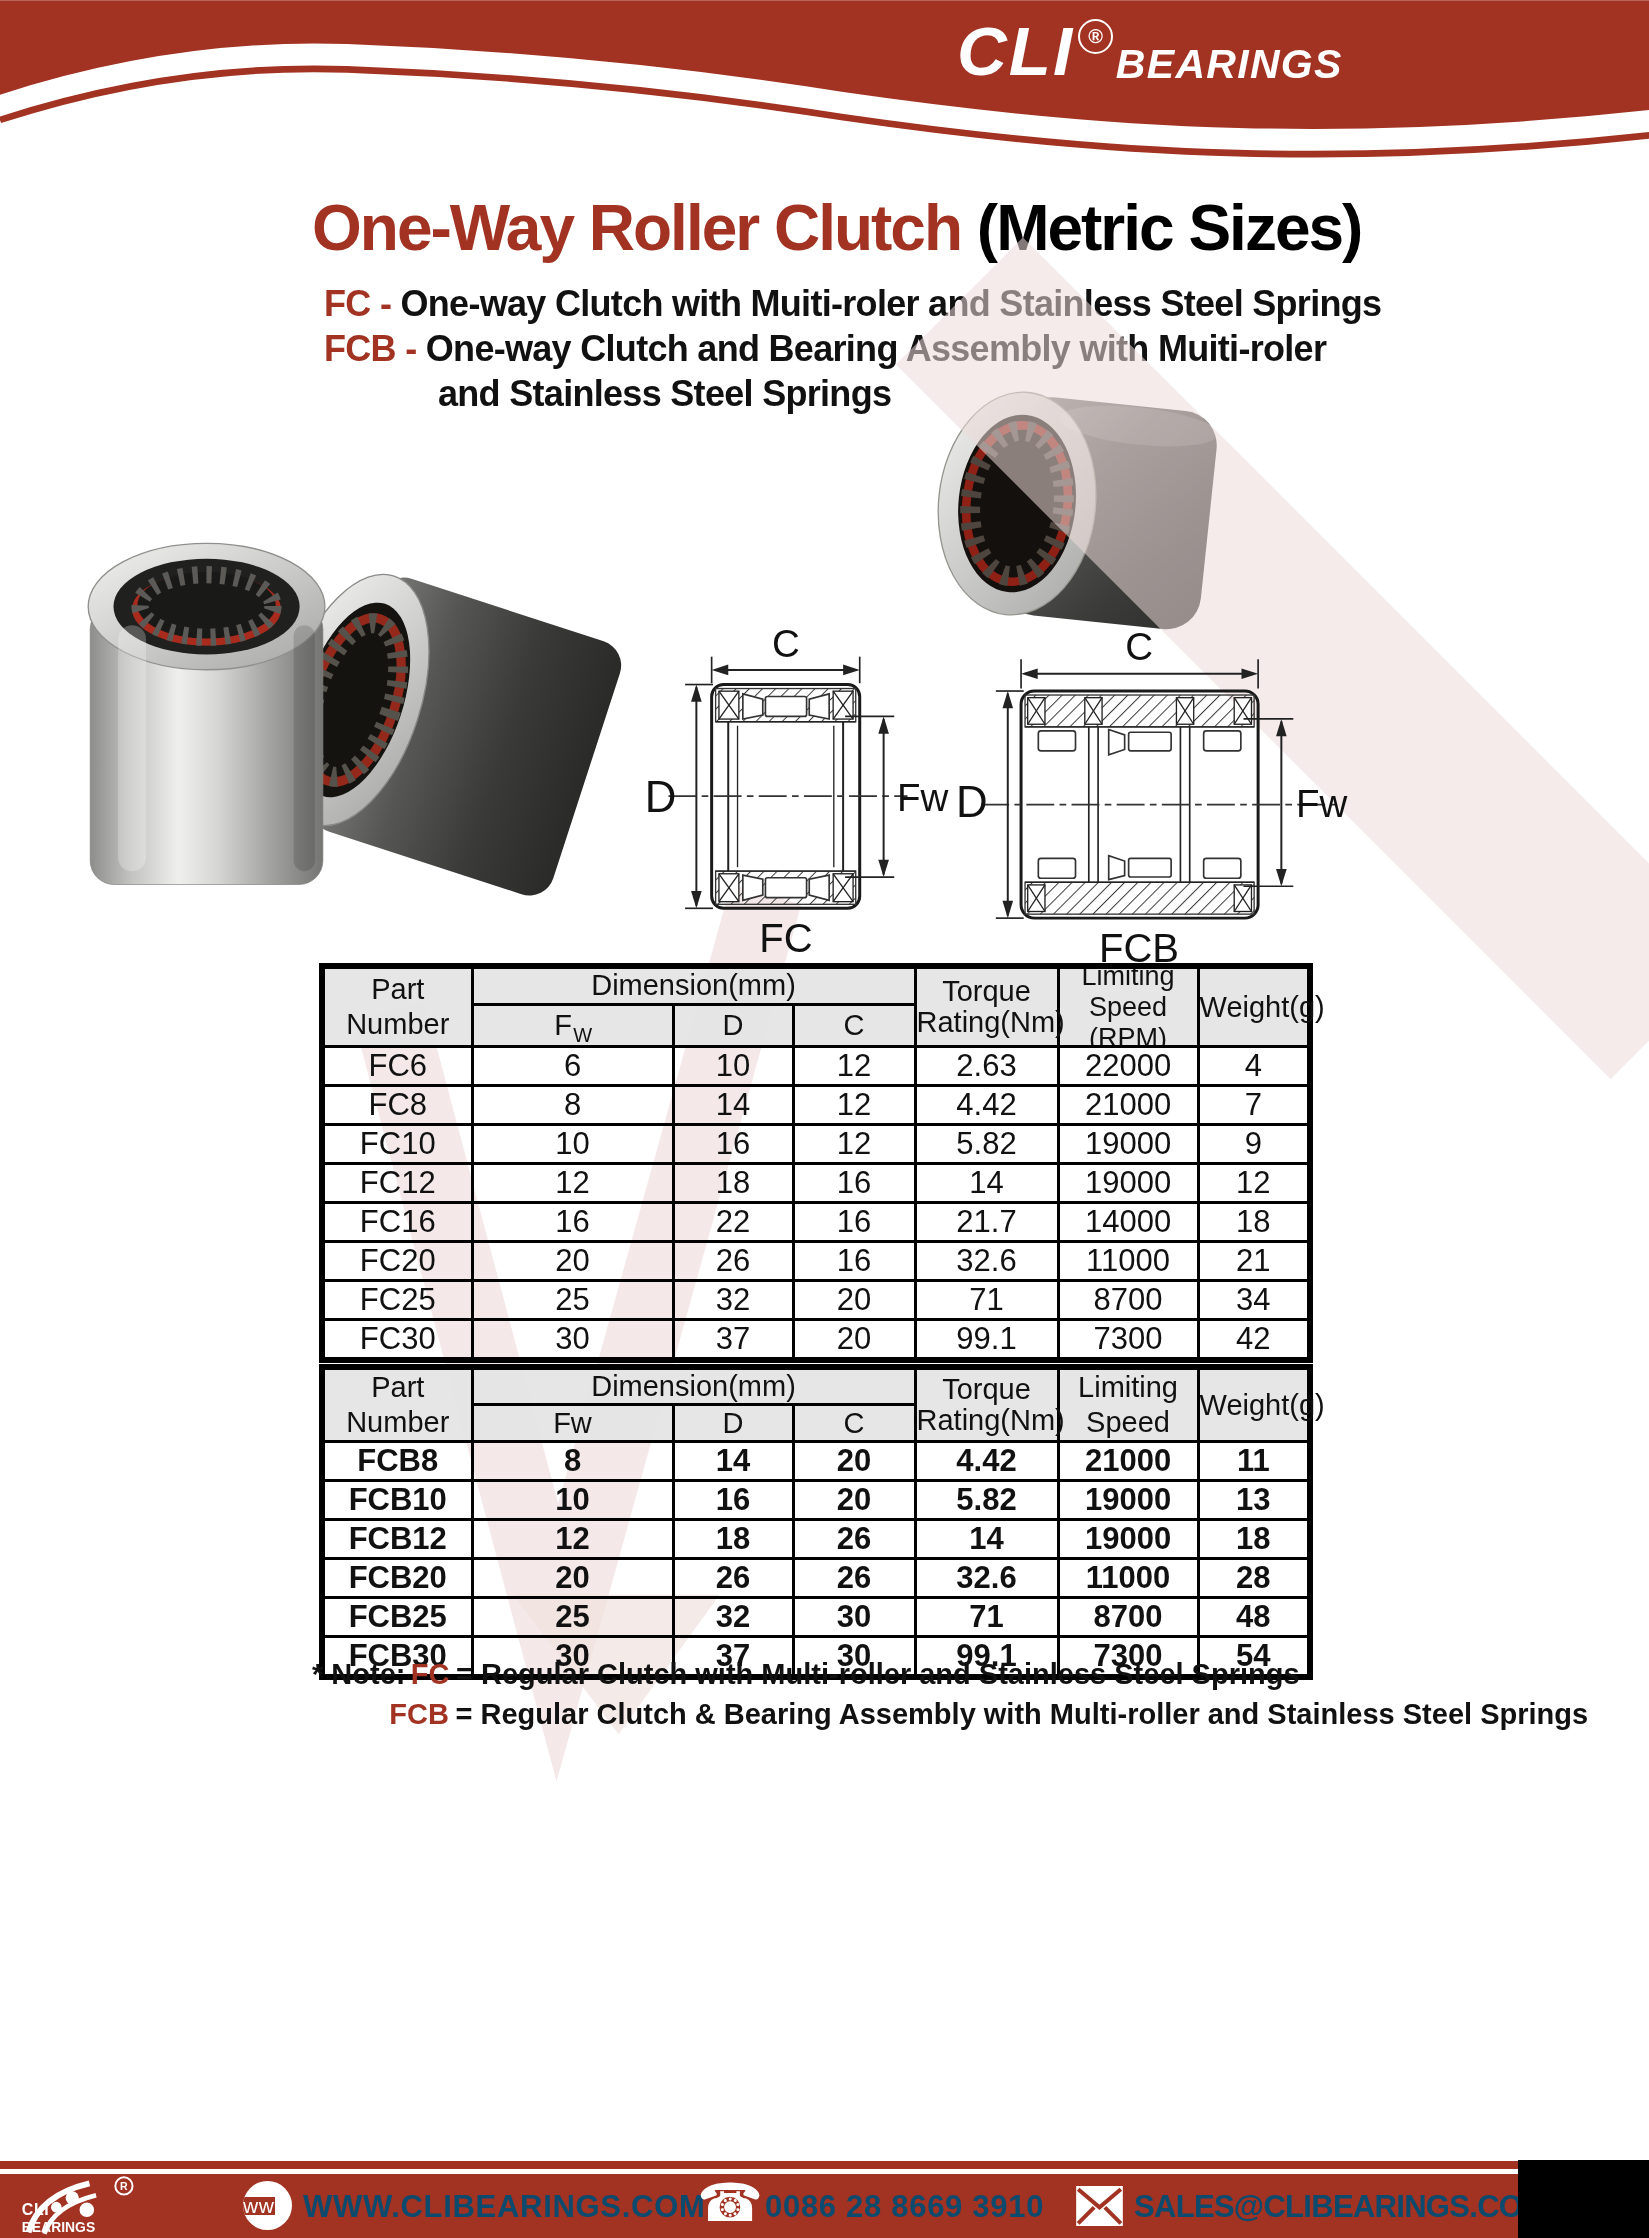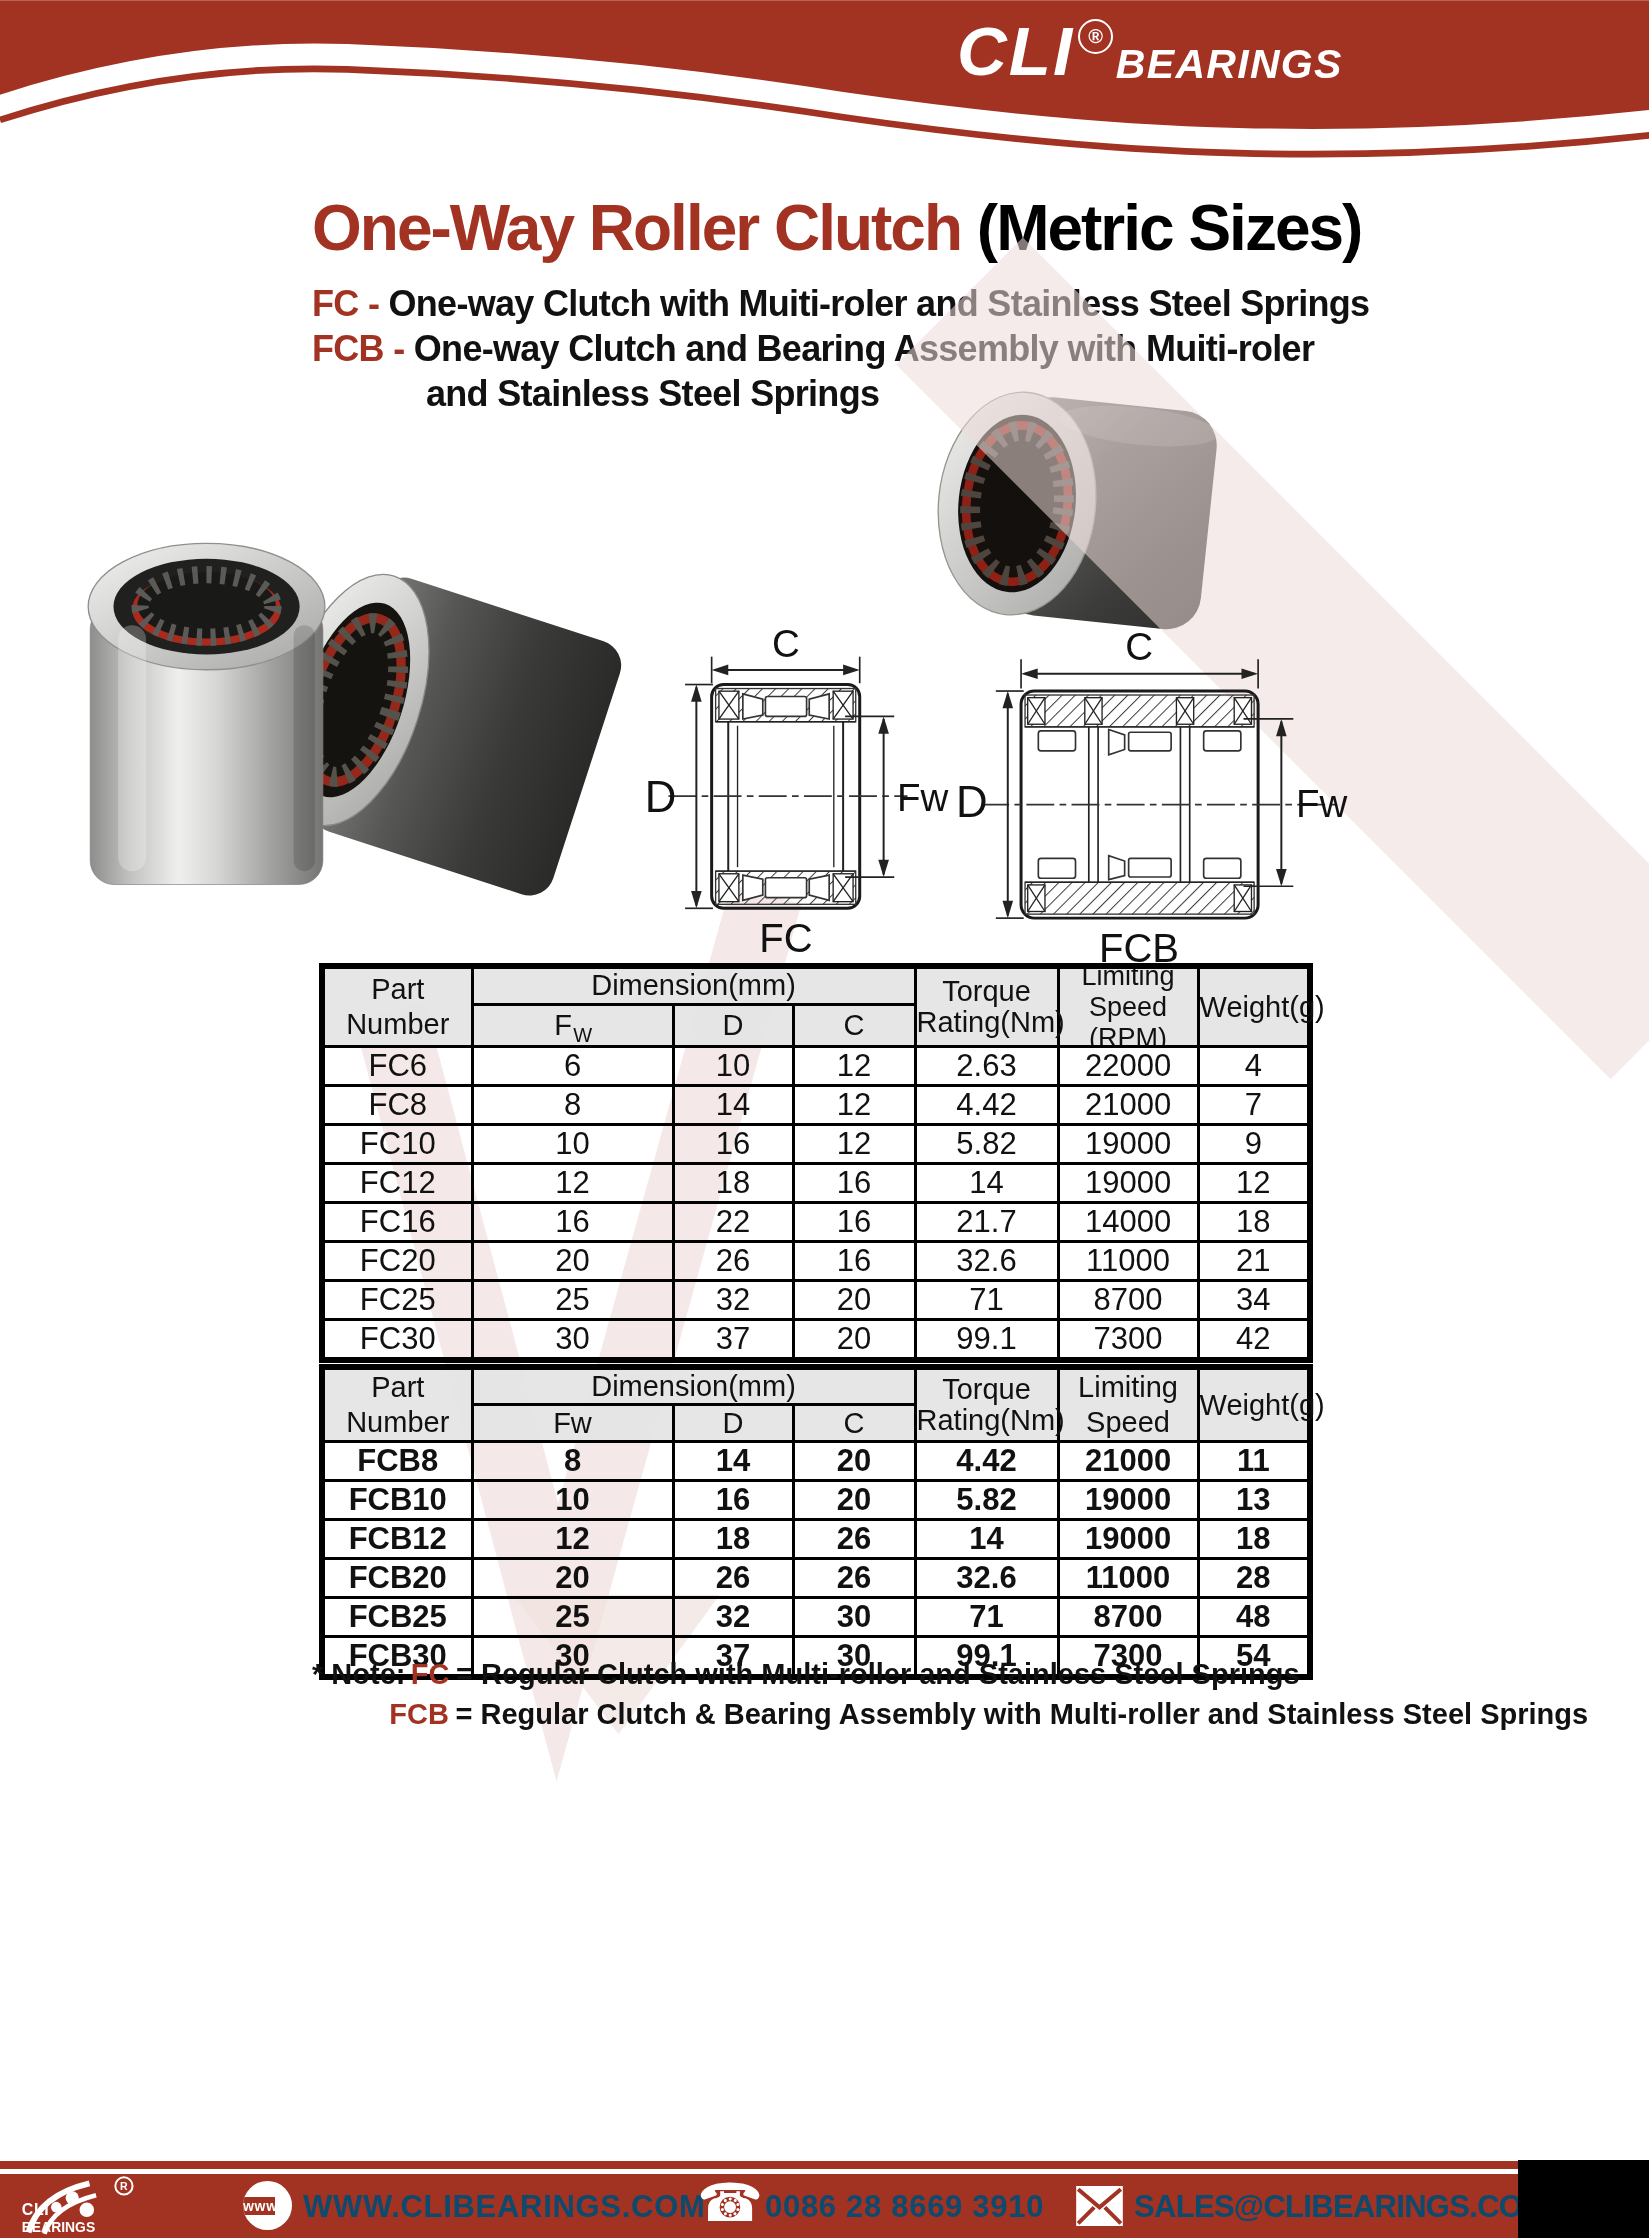--- a/index.html
+++ b/index.html
@@ -11,21 +11,21 @@
   .header-svg { position:absolute; left:0; top:0; }
   .brand-logo { position:absolute; left:957px; top:17.3px; display:flex; align-items:flex-start; color:#fff; font-style:italic; font-weight:bold; }
   .brand-cli { font-size:69px; letter-spacing:2px; line-height:1; }
   .brand-reg { width:35px; height:35px; border:2.7px solid #fff; border-radius:50%; font-size:20px; font-style:normal;
                display:flex; align-items:center; justify-content:center; margin:1.3px 2.7px 0 4px; }
   .brand-bearings { font-size:41px; letter-spacing:1.3px; margin-top:24px; }
 
   
   .page-title { position:absolute; left:312px; top:191px; font-size:64px; font-weight:bold; letter-spacing:-2px; white-space:nowrap; }
   .red-text { color:#a23222; }
-  .intro { position:absolute; left:312px; top:281px; font-size:36px; font-weight:bold; letter-spacing:-0.7px; line-height:45px; color:#111; white-space:nowrap; }
+  .intro { position:absolute; left:324px; top:281px; font-size:36px; font-weight:bold; letter-spacing:-0.7px; line-height:45px; color:#111; white-space:nowrap; }
   .intro .indent { padding-left:114px; }
 
   
   .photo { position:absolute; }
 
   
   .watermark { position:absolute; left:0; top:0; pointer-events:none; }
 
   
   .diagram { position:absolute; }
@@ -61,21 +61,21 @@
   .notes { position:absolute; left:312px; top:1654px; font-size:29px; font-weight:bold; color:#111; line-height:40px; }
   .notes .note-code { color:#a23222; margin:0 6.6px 0 5.3px; }
   .notes .line2 { padding-left:72px; }
 
   
   .footer-strip { position:absolute; left:0; top:2161px; width:1650px; height:8px; background:#a23222; }
   .footer-bar { position:absolute; left:0; top:2174px; width:1650px; height:65px; background:#a23222; }
   .footer-logo { position:absolute; left:18.6px; top:2174px; }
   .globe { position:absolute; left:243px; top:2181px; width:49px; height:49px; background:#fff; border-radius:50%; overflow:hidden; }
   .globe-band { position:absolute; left:0; right:17px; top:16px; height:18px; background:#a23222; color:#fff;
-                font-size:14px; font-weight:bold; text-align:center; line-height:18px; letter-spacing:0.7px; }
+                font-size:21px; font-weight:normal; text-align:center; line-height:18px; letter-spacing:0.7px; }
   .footer-text { position:absolute; color:#0c4a6e; font-size:31px; font-weight:bold; letter-spacing:0.7px; white-space:nowrap; }
   .footer-site { left:303px; top:2189px; }
   .footer-phone { left:765px; top:2189px; }
   .footer-email { left:1134px; top:2189px; letter-spacing:-0.7px; }
   .phone-icon { position:absolute; left:697px; top:2172px; font-size:53px; color:#fff; font-family:"DejaVu Sans", sans-serif; }
   .mail-icon { position:absolute; left:1076px; top:2186px; }
   .footer-black-box { position:absolute; left:1518px; top:2160px; width:132px; height:79px; background:#000; }
 </style>
 </head>
 <body>

